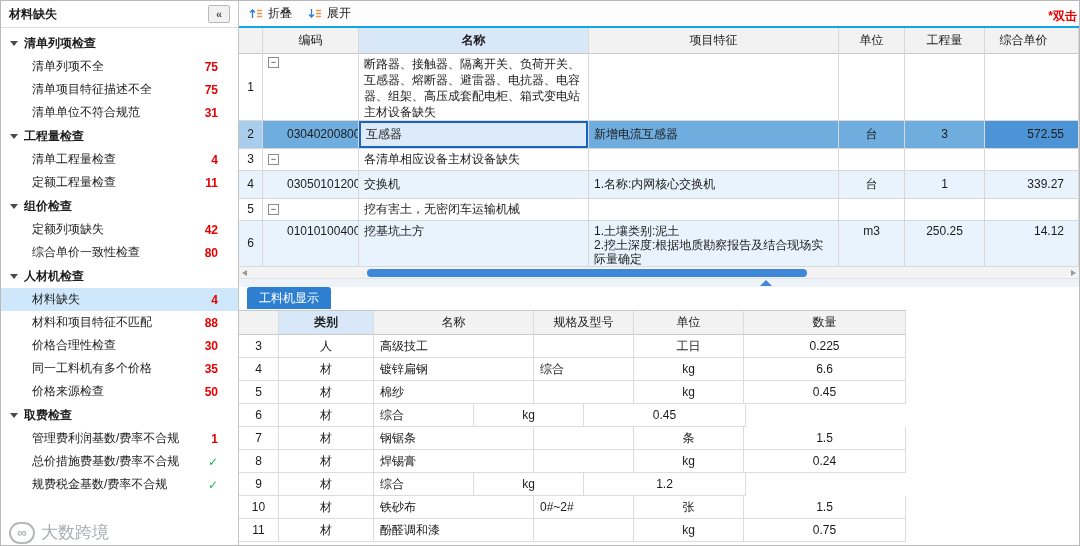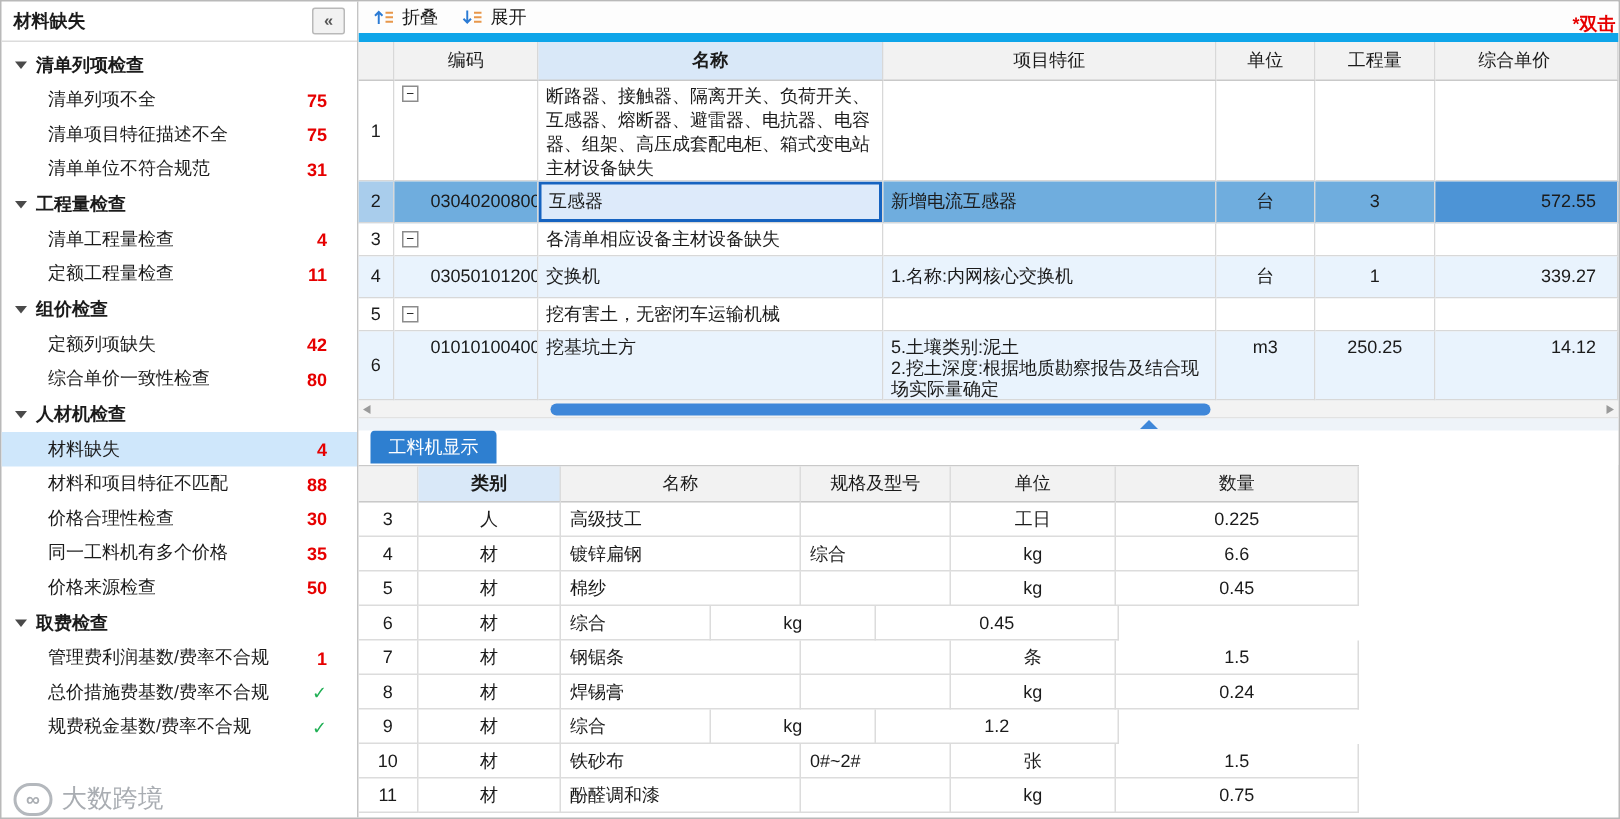--- a/index.html
+++ b/index.html
@@ -18,32 +18,32 @@
   .tri{width:0;height:0;border-left:4px solid transparent;border-right:4px solid transparent;border-top:5px solid #4a4a4a;flex:none}
   .sb-item{height:23px;display:flex;align-items:center;justify-content:space-between;
     padding:0 20px 0 31px;cursor:pointer;white-space:nowrap}
   .sb-item.sel{background:#cfe7fb}
   .cnt{font-weight:bold;color:#e60000;margin-left:6px}
   .cnt.ok{color:#1faf54}
 
   
   .main{flex:1;display:flex;flex-direction:column;position:relative;overflow:hidden}
   .toolbar{height:27px;flex:none;display:flex;align-items:center;gap:16px;padding:0 10px;
-    border-bottom:6px solid #0ea5e9;position:relative;background:#fdfdfd}
+    border-bottom:2px solid #0ea5e9;position:relative;background:#fdfdfd}
   .tool-btn{display:flex;align-items:center;gap:5px;cursor:pointer}
   .hint{position:absolute;right:2px;top:7px;color:#e60000;font-weight:bold}
 
   
   .trow{display:flex;width:100%}
   .cell{border-right:1px solid #d8d8d8;border-bottom:1px solid #d8d8d8;overflow:hidden;
     display:flex;align-items:center;line-height:15px}
   .cn{width:24px;flex:none;justify-content:center}
   .cc{width:96px;flex:none;padding-left:24px}
   .cm{width:230px;flex:none;padding:0 5px}
-  .cf{width:222px;flex:none;padding:0 5px;white-space:pre-line}
+  .cf{width:250px;flex:none;padding:0 5px;white-space:pre-line}
   .cu{width:66px;flex:none;justify-content:center}
   .cq{width:80px;flex:none;justify-content:center}
   .cp{flex:1;justify-content:flex-end;padding-right:14px}
   .ghead .cell{background:#f2f2f2;justify-content:center;padding:0;border-bottom:1px solid #c9c9c9}
   .ghead{height:26px}
   .ghead .cell{height:26px}
   .ghead .cm{background:#d9e8f8;font-weight:bold}
   .r-group .cell{background:#fff}
   .r-item .cell{background:#e9f3fd}
   .top{align-items:flex-start;padding-top:3px}
@@ -279,21 +279,21 @@
       <div class="cell cf"></div>
       <div class="cell cu"></div>
       <div class="cell cq"></div>
       <div class="cell cp"></div>
     </div>
 
     <div class="trow r-item" style="height:46px">
       <div class="cell cn">6</div>
       <div class="cell cc top">010101004001</div>
       <div class="cell cm top">挖基坑土方</div>
-      <div class="cell cf top" style="line-height:14px">5.土壤类别:泥土
+      <div class="cell cf top" style="line-height:14px">1.土壤类别:泥土
 2.挖土深度:根据地质勘察报告及结合现场实际量确定</div>
       <div class="cell cu top" style="justify-content:center">m3</div>
       <div class="cell cq top" style="justify-content:center">250.25</div>
       <div class="cell cp top">14.12</div>
     </div>
 
     <div class="hscroll">
       <span class="sarrow l"></span>
       <span class="hthumb"></span>
       <span class="sarrow r"></span>

